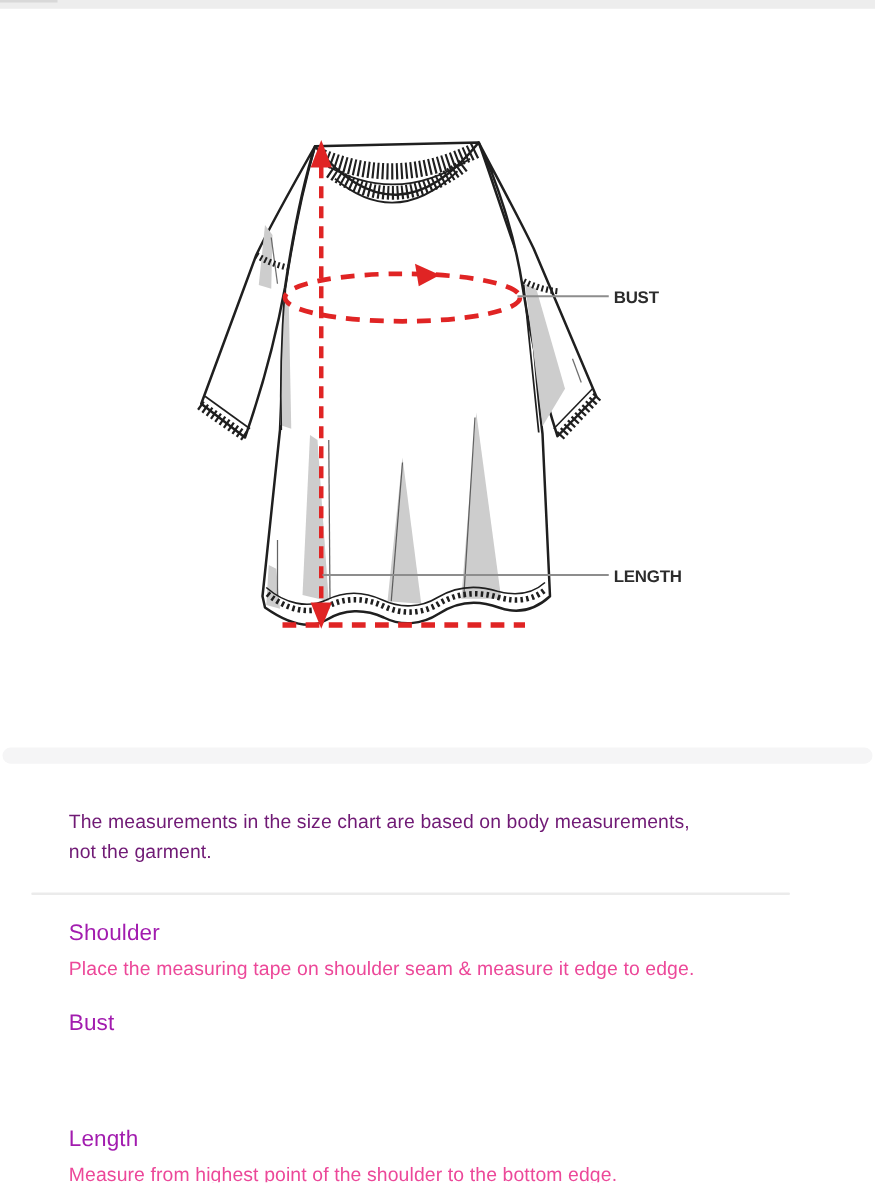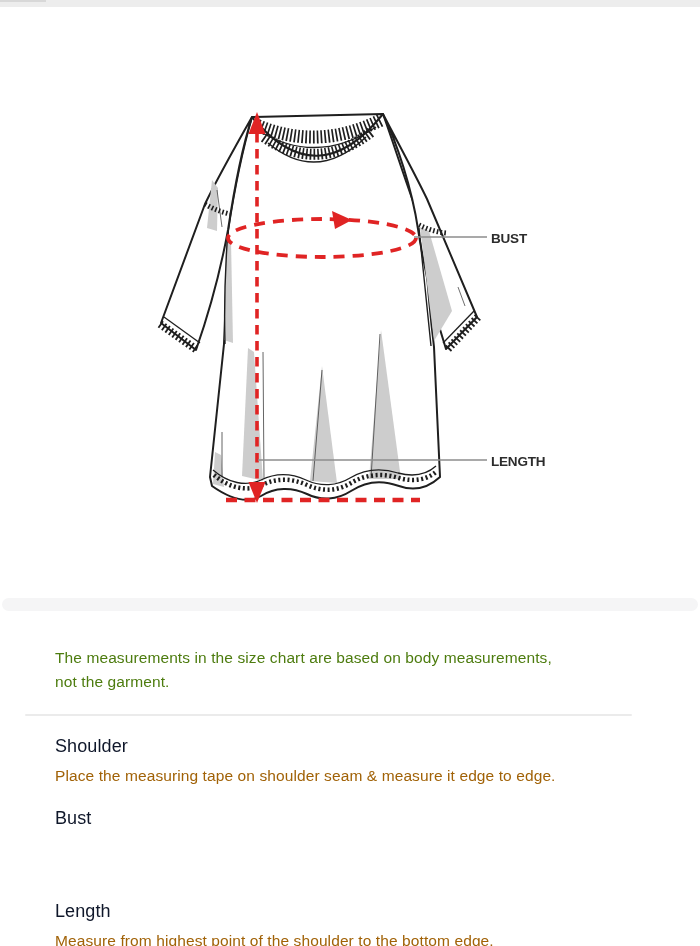--- a/index.html
+++ b/index.html
@@ -9,27 +9,27 @@
     background:#ffffff;
     overflow:hidden;
     font-family:"Liberation Sans",sans-serif;
   }
   .band-top{position:absolute;top:0;left:0;width:700px;height:7px;background:#ededed;}
   .band-top-dash{position:absolute;top:0;left:0;width:46px;height:2px;background:#d8d8d8;}
   .figure{position:absolute;top:0;left:0;width:700px;height:597px;}
   .band-mid{position:absolute;top:598px;left:2px;width:696px;height:13px;background:#f5f5f6;border-radius:7px;}
   .note{
     position:absolute;top:646px;left:55px;width:575px;
-    font-size:15.5px;line-height:24px;color:#4d7c0f;
+    font-size:15.5px;line-height:24px;color:#701a75;
     white-space:pre-line;letter-spacing:.1px;
   }
   .divider{position:absolute;top:714px;left:25px;width:607px;height:2px;background:#ebebeb;border-radius:1px;}
   .section{position:absolute;left:55px;width:575px;}
-  .section h3{margin:0 0 6px 0;font-size:18px;font-weight:400;color:#0f172a;letter-spacing:.1px;}
-  .section p{margin:0;font-size:15.5px;line-height:25px;color:#a16207;white-space:pre-line;letter-spacing:.1px;}
+  .section h3{margin:0 0 6px 0;font-size:18px;font-weight:400;color:#a21caf;letter-spacing:.1px;}
+  .section p{margin:0;font-size:15.5px;line-height:25px;color:#ec4899;white-space:pre-line;letter-spacing:.1px;}
   #sec-shoulder{top:736px;}
   #sec-bust{top:808px;}
   #sec-length{top:901px;}
   .figure text{font-family:"Liberation Sans",sans-serif;font-size:13.5px;font-weight:700;fill:#2c2c2c;letter-spacing:-.2px;}
 </style>
 </head>
 <body>
 
 <div class="page">
 

